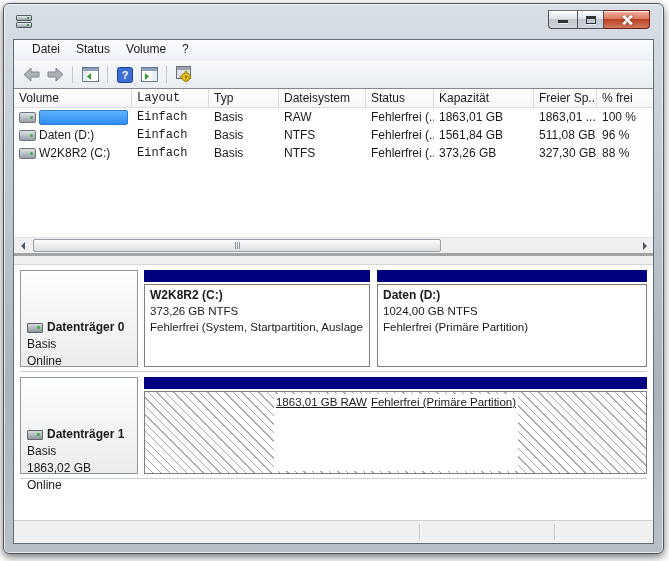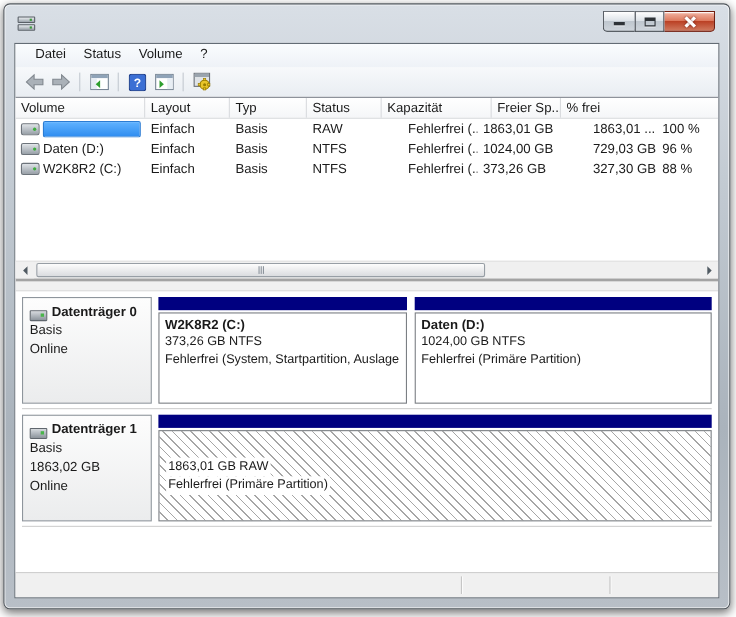--- a/index.html
+++ b/index.html
@@ -51,21 +51,21 @@
   
   .main { flex:1 1 auto; border-top:1px solid #828790; display:flex; flex-direction:column; background:#fff; overflow:hidden; }
 
   
   .listview { height:167px; flex:0 0 auto; display:flex; flex-direction:column; background:#fff; border-bottom:3px solid #a3a3a3; }
   .lv-header { height:19px; display:flex; flex:0 0 auto; background:linear-gradient(#ffffff,#f5f6f8); border-bottom:1px solid #d9dbde; }
   .hcell { padding:2px 4px 0 5px; border-right:1px solid #d9dbde; white-space:nowrap; overflow:hidden; }
   .lv-rows { flex:1 1 auto; overflow:hidden; }
   .lv-row { height:18px; display:flex; align-items:center; }
   .cell { padding:0 4px 0 5px; white-space:nowrap; overflow:hidden; }
-  .c0 { width:118px; flex:0 0 auto; } .c1 { width:77px; flex:0 0 auto; } .c2 { width:70px; flex:0 0 auto; }
+  .c0 { width:118px; flex:0 0 auto; } .c1 { width:77px; flex:0 0 auto;font-family:Liberation Mono, monospace; } .c2 { width:70px; flex:0 0 auto; }
   .c3 { width:87px; flex:0 0 auto; }  .c4 { width:68px; flex:0 0 auto; } .c5 { width:100px; flex:0 0 auto; }
   .c6 { width:63px; flex:0 0 auto; }  .c7 { flex:1 1 auto; border-right:none; }
   .vol-cell { display:flex; align-items:center; gap:3px; }
   .drive-ico { width:17px; height:11px; flex:0 0 auto; border:1px solid #6d747b; border-radius:2px;
     background:linear-gradient(#dfe3e7,#98a0a8); position:relative; }
   .drive-ico::after { content:""; position:absolute; right:2px; top:3px; width:3px; height:3px; background:#3fae3f; border-radius:50%; }
   .sel-box { flex:1 1 auto; height:15px; border-radius:2px; border:1px solid #2b7cd3;
     background:linear-gradient(#5fb2ff,#2f8df0); }
 
   
@@ -79,33 +79,33 @@
   .sthumb i { width:1px; height:7px; background:#8d959d; display:block; }
 
   .splitter { height:9px; flex:0 0 auto; background:#f0f0f0; border-bottom:1px solid #d6d6d6; }
 
   
   .diskview { flex:1 1 auto; background:#fff; padding:0 6px; overflow:hidden; }
   .disk-row { padding:5px 0 4px 0; border-bottom:1px solid #cfcfcf; display:flex; }
   .disk-row-inner { display:flex; width:100%; height:97px; }
   .disk-label { width:118px; flex:0 0 auto; border:1px solid #8e959c; background:linear-gradient(#fdfdfd,#ebeced);
     padding:4px 6px; line-height:17px; }
-  .dname { font-weight:bold; display:flex; align-items:flex-end; gap:4px; white-space:nowrap; }
+  .dname { font-weight:bold; display:flex; align-items:center; gap:4px; white-space:nowrap;margin-top:44px; }
   .disk-ico { width:16px; height:10px; flex:0 0 auto; border:1px solid #5f666d; border-radius:1px;
     background:linear-gradient(#d6dade,#8d959d); position:relative; }
   .disk-ico::after { content:""; position:absolute; right:2px; top:2px; width:3px; height:3px; background:#49b549; }
   .disk-parts { flex:1 1 auto; margin-left:6px; display:flex; gap:7px; }
   .part { display:flex; flex-direction:column; min-width:0; }
   .part.w1 { width:226px; flex:0 0 auto; } .part.grow { flex:1 1 auto; }
   .pbar { height:12px; flex:0 0 auto; background:#000080; }
   .pbody { flex:1 1 auto; margin-top:2px; border:1px solid #7b7f84; background:#fff; padding:2px 5px; overflow:hidden; }
   .pbody div { white-space:nowrap; line-height:16px; font-size:11.5px; }
   .pbody .t1 { font-weight:bold; font-size:12px; }
   .pbody.hatched { background:repeating-linear-gradient(45deg,#ffffff 0px,#ffffff 5px,#a6a6a6 5px,#a6a6a6 6px);
-    display:flex; flex-direction:column; justify-content:center; padding-left:6px; }
+    display:flex; flex-direction:row; justify-content:center; padding-left:6px;text-decoration:underline; }
   .pbody.hatched span { background:#fff; padding:0 2px; width:fit-content; display:block; line-height:17px; font-size:11.5px; }
 
   
   .legend { height:27px; flex:0 0 auto; background:#f1f1f2; border-top:1px solid #d9d9d9;
     display:flex; align-items:center; padding-left:9px; gap:15px; }
   .leg-item { display:flex; align-items:center; gap:6px; }
   .sq { width:11px; height:11px; border:1px solid #3a3a3a; flex:0 0 auto; }
   .sq-black { background:#000000; } .sq-navy { background:#000080; }
 
   
@@ -199,20 +199,21 @@
       </div>
     </div>
 
     <div class="main">
 
       <div class="listview">
         <div class="lv-header">
           <div class="hcell c0">Volume</div>
           <div class="hcell c1">Layout</div>
           <div class="hcell c2">Typ</div>
+          <div class="hcell c3">Dateisystem</div>
           <div class="hcell c4">Status</div>
           <div class="hcell c5">Kapazität</div>
           <div class="hcell c6">Freier Sp...</div>
           <div class="hcell c7">% frei</div>
         </div>
         <div class="lv-rows">
 
           <div class="lv-row">
             <div class="cell c0 vol-cell">
                 <span class="drive-ico"></span>
@@ -229,22 +230,22 @@
 
           <div class="lv-row">
             <div class="cell c0 vol-cell">
                 <span class="drive-ico"></span>
                 <span>Daten (D:)</span>
               </div>
             <div class="cell c1">Einfach</div>
             <div class="cell c2">Basis</div>
             <div class="cell c3">NTFS</div>
             <div class="cell c4">Fehlerfrei (...</div>
-            <div class="cell c5">1024,00 GB</div>
-            <div class="cell c6">729,03 GB</div>
+            <div class="cell c5">1561,84 GB</div>
+            <div class="cell c6">511,08 GB</div>
             <div class="cell c7">96 %</div>
           </div>
 
           <div class="lv-row">
             <div class="cell c0 vol-cell">
                 <span class="drive-ico"></span>
                 <span>W2K8R2 (C:)</span>
               </div>
             <div class="cell c1">Einfach</div>
             <div class="cell c2">Basis</div>

